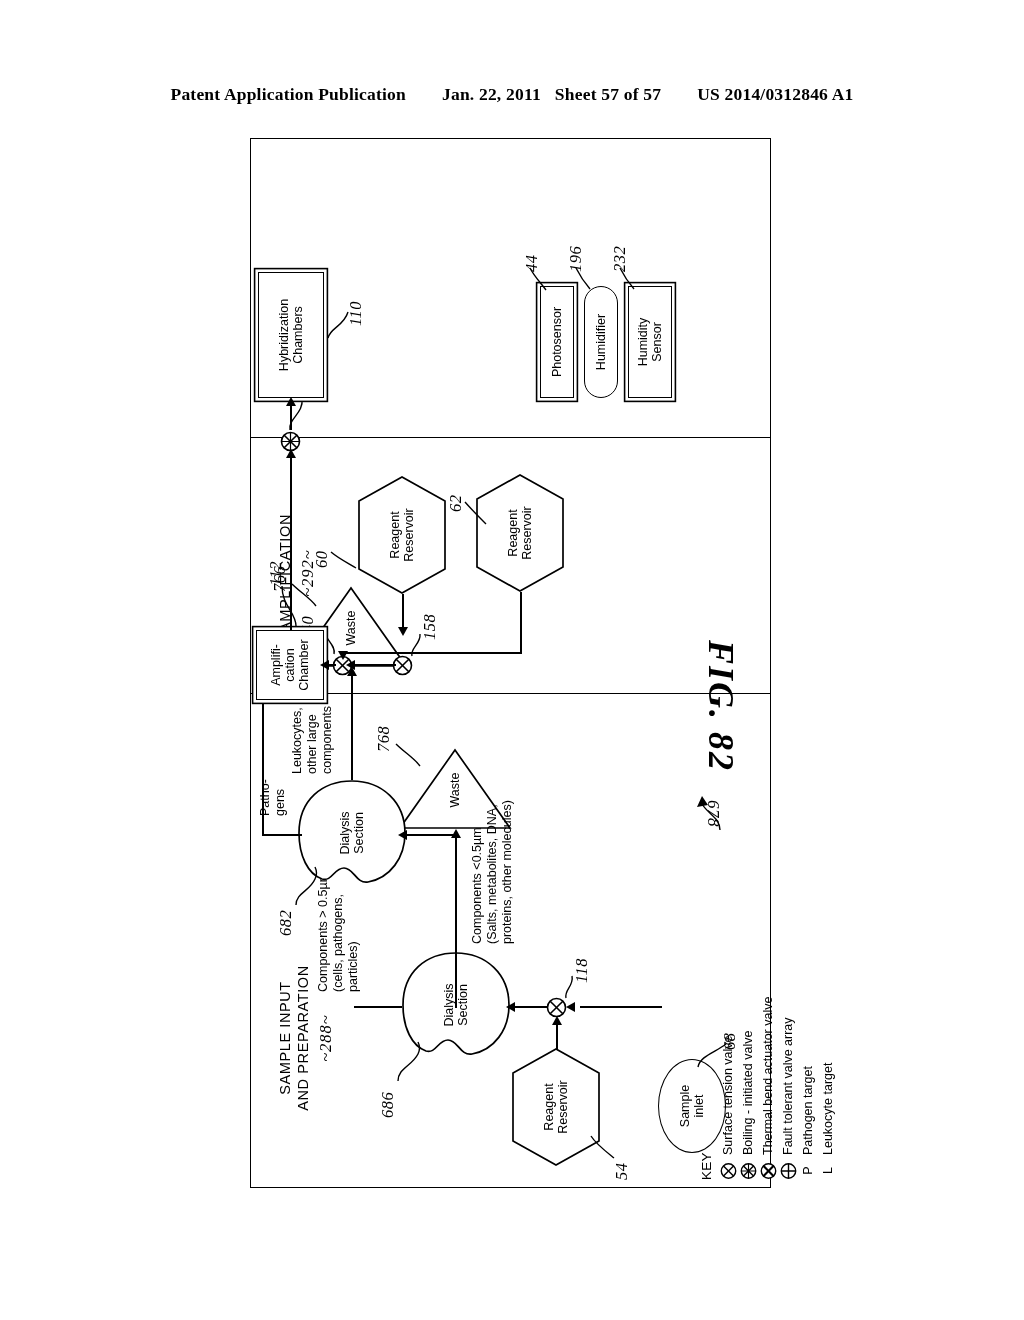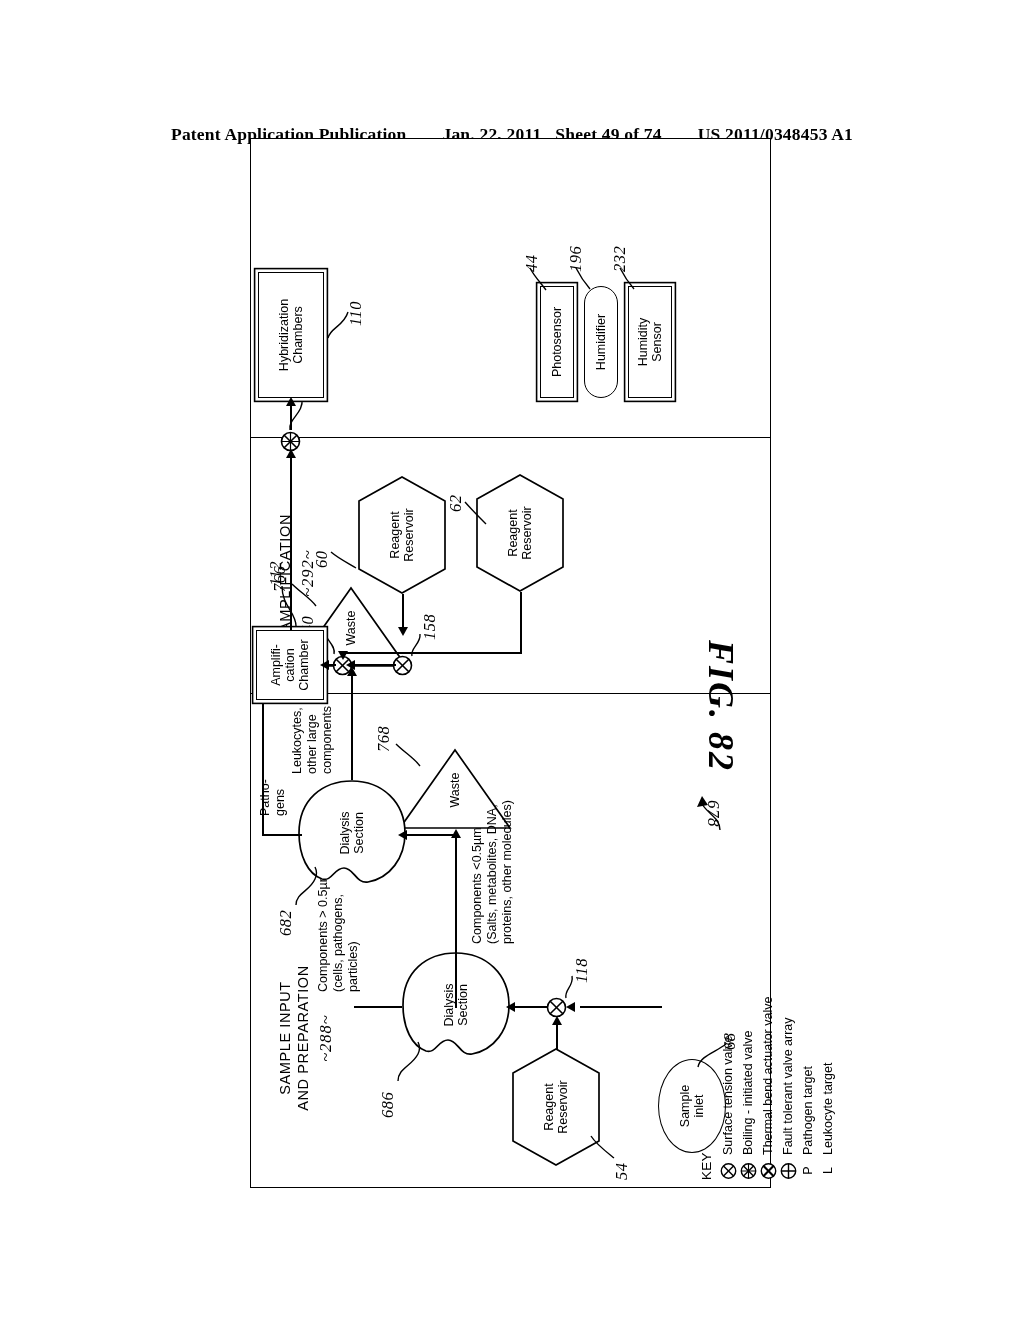--- a/index.html
+++ b/index.html
@@ -6,21 +6,21 @@
   body{
     width:1024px;height:1320px;background:#ffffff;
     font-family:"Liberation Sans",sans-serif;color:#000;
     position:relative;overflow:hidden;
   }
   
   #pat-header{
     position:absolute;top:84px;left:0;width:1024px;
     display:flex;justify-content:center;align-items:baseline;
     font-family:"Liberation Serif",serif;font-weight:bold;font-size:17.5px;
-    letter-spacing:.2px;white-space:nowrap;margin-top:40px;
+    letter-spacing:.2px;white-space:nowrap;
   }
   #pat-header .seg{padding:0 0;}
   #pat-header .gap-lg{width:36px;display:inline-block;}
   #pat-header .gap-sm{width:14px;display:inline-block;}
 
   
   
   #rot-stage{
     position:absolute;
     width:1055px;height:525px;
@@ -122,23 +122,23 @@
   }
 </style>
 </head>
 <body>
 
 <div id="pat-header">
   <span class="seg">Patent Application Publication</span>
   <span class="gap-lg"></span>
   <span class="seg">Jan. 22, 2011</span>
   <span class="gap-sm"></span>
-  <span class="seg">Sheet 49 of 74</span>
+  <span class="seg">Sheet 57 of 57</span>
   <span class="gap-lg"></span>
-  <span class="seg">US 2011/0348453 A1</span>
+  <span class="seg">US 2014/0312846 A1</span>
 </div>
 
 <div id="rot-stage">
 
   <div id="fig-frame"></div>
   <div class="divider" id="div1"></div>
   <div class="divider" id="div2"></div>
 
   <div class="sec-title" style="left:40px;top:26px;width:220px;">
     <span>SAMPLE INPUT</span><br>

